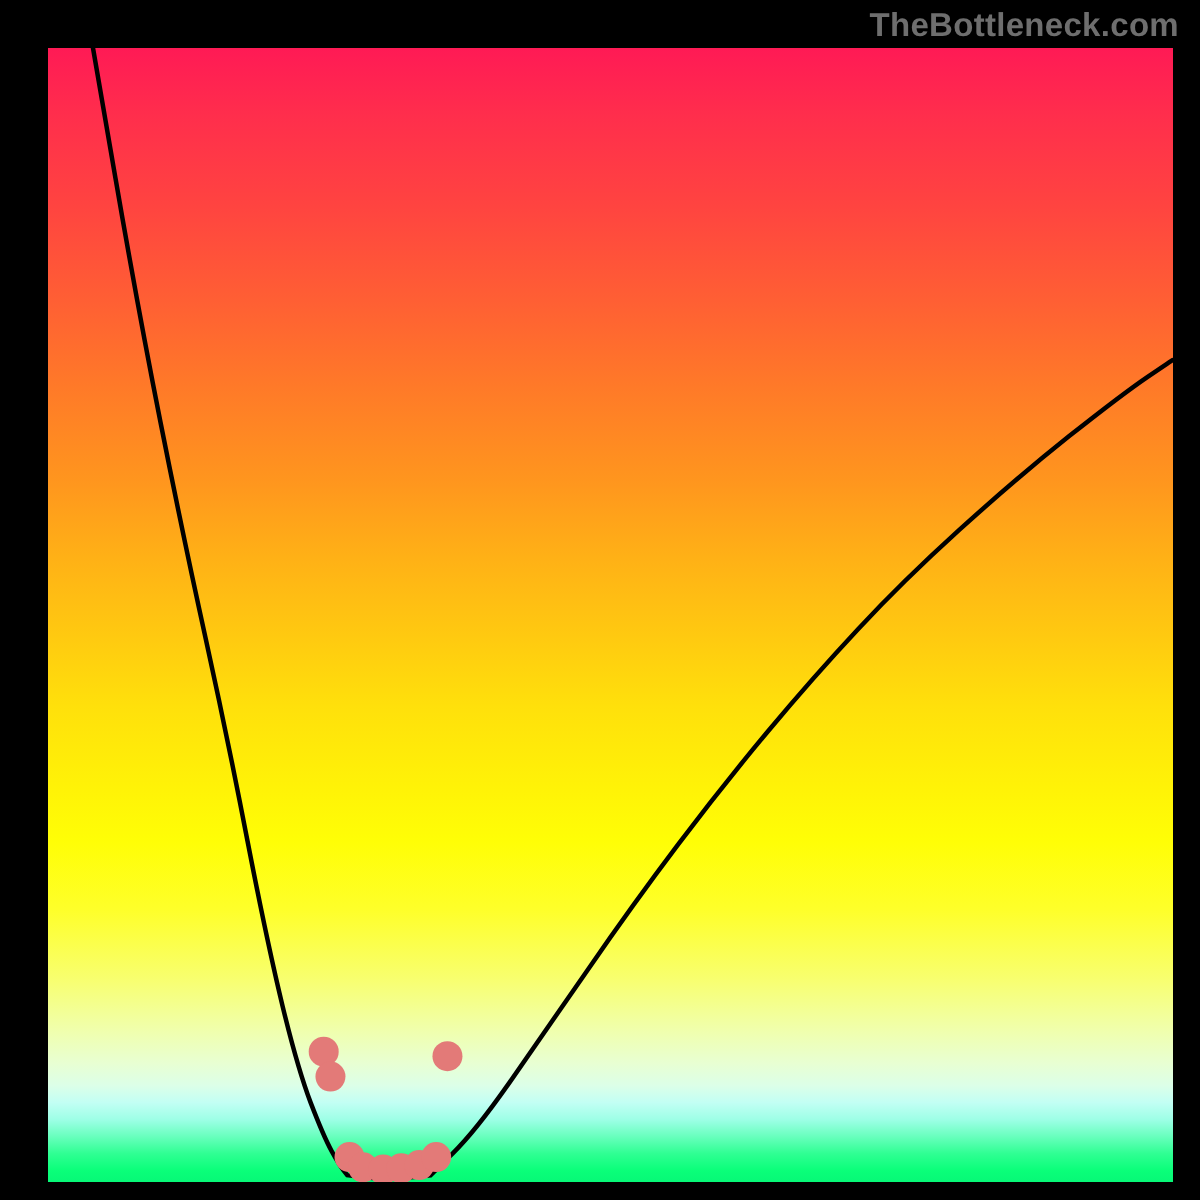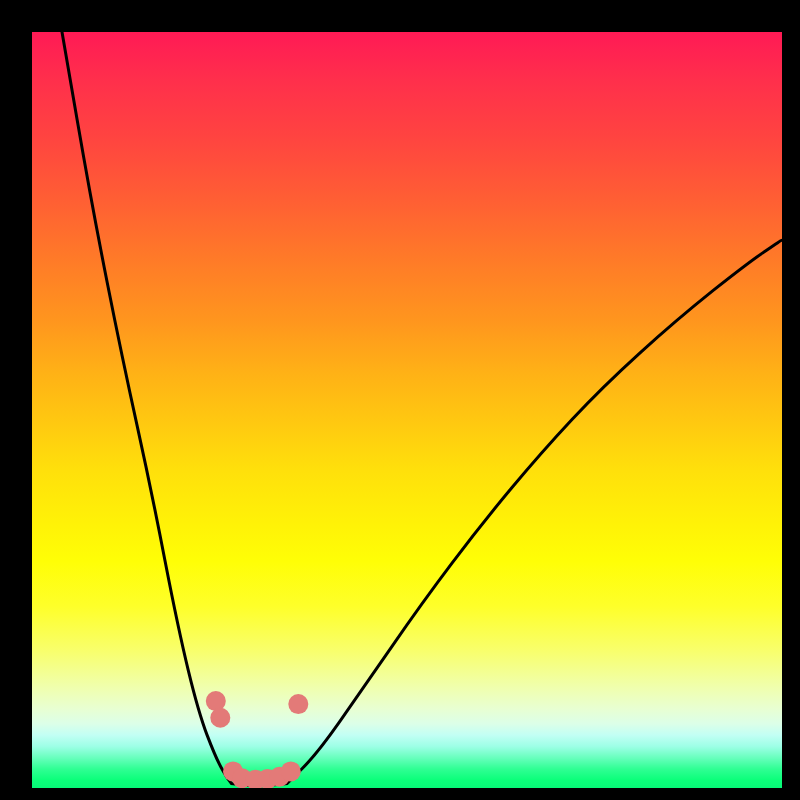--- a/index.html
+++ b/index.html
@@ -92,13 +92,14 @@
           <circle cx="201.0" cy="739.4" r="10" fill="#e37a78"></circle>
           <circle cx="210.0" cy="746.2" r="10" fill="#e37a78"></circle>
           <circle cx="223.5" cy="747.7" r="10" fill="#e37a78"></circle>
           <circle cx="235.5" cy="746.9" r="10" fill="#e37a78"></circle>
           <circle cx="247.5" cy="744.7" r="10" fill="#e37a78"></circle>
           <circle cx="258.8" cy="739.4" r="10" fill="#e37a78"></circle>
           <circle cx="266.3" cy="672.1" r="10" fill="#e37a78"></circle>
         </g>
     </svg>
   </div>
+  <div class="watermark">TheBottleneck.com</div>
 </div>
 
 </body></html>

